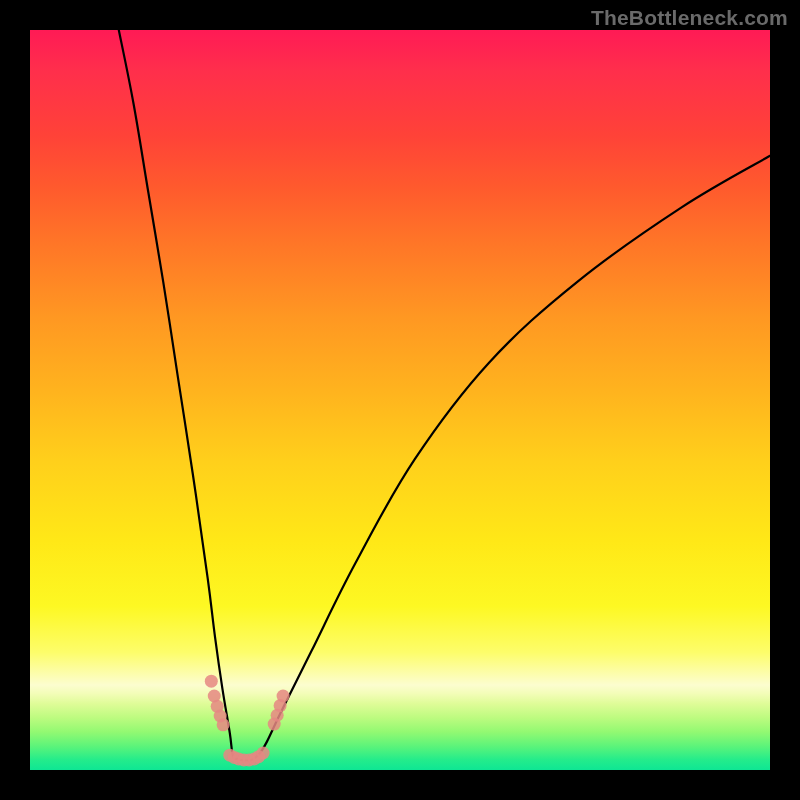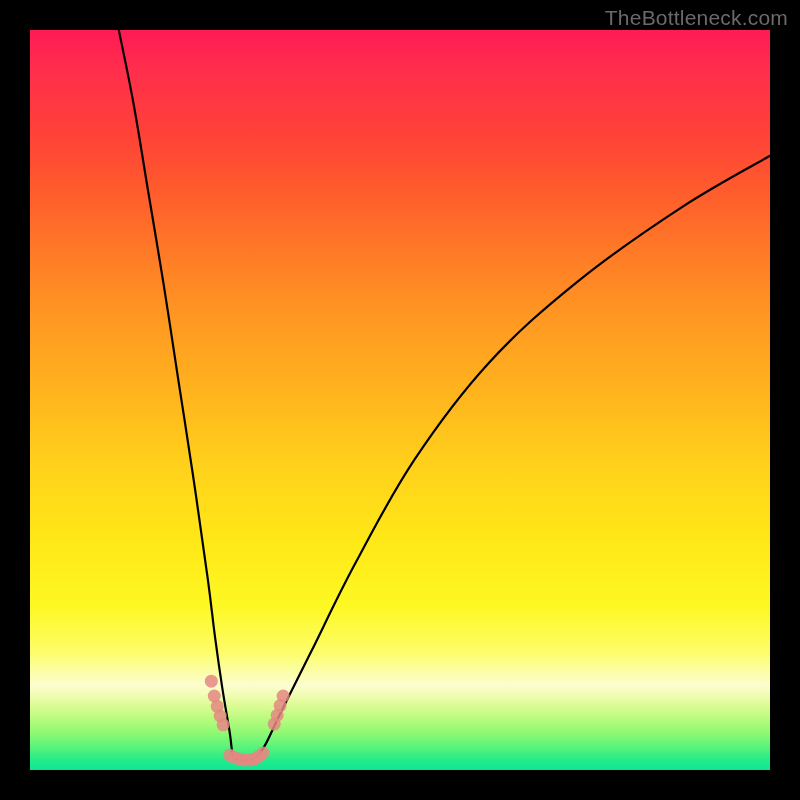--- a/index.html
+++ b/index.html
@@ -66,21 +66,21 @@
       #24ec8b 88%,
       #0ee694 100%
     );
   }
   .watermark {
     position: absolute;
     top: 6px;
     right: 12px;
     color: #6a6a6a;
     font-size: 21px;
-    font-weight: 400;
+    font-weight: 700;
     letter-spacing: 0.2px;
     user-select: none;
   }
   svg.curve {
     position: absolute;
     left: 0;
     top: 0;
     width: 740px;
     height: 740px;
     overflow: visible;

